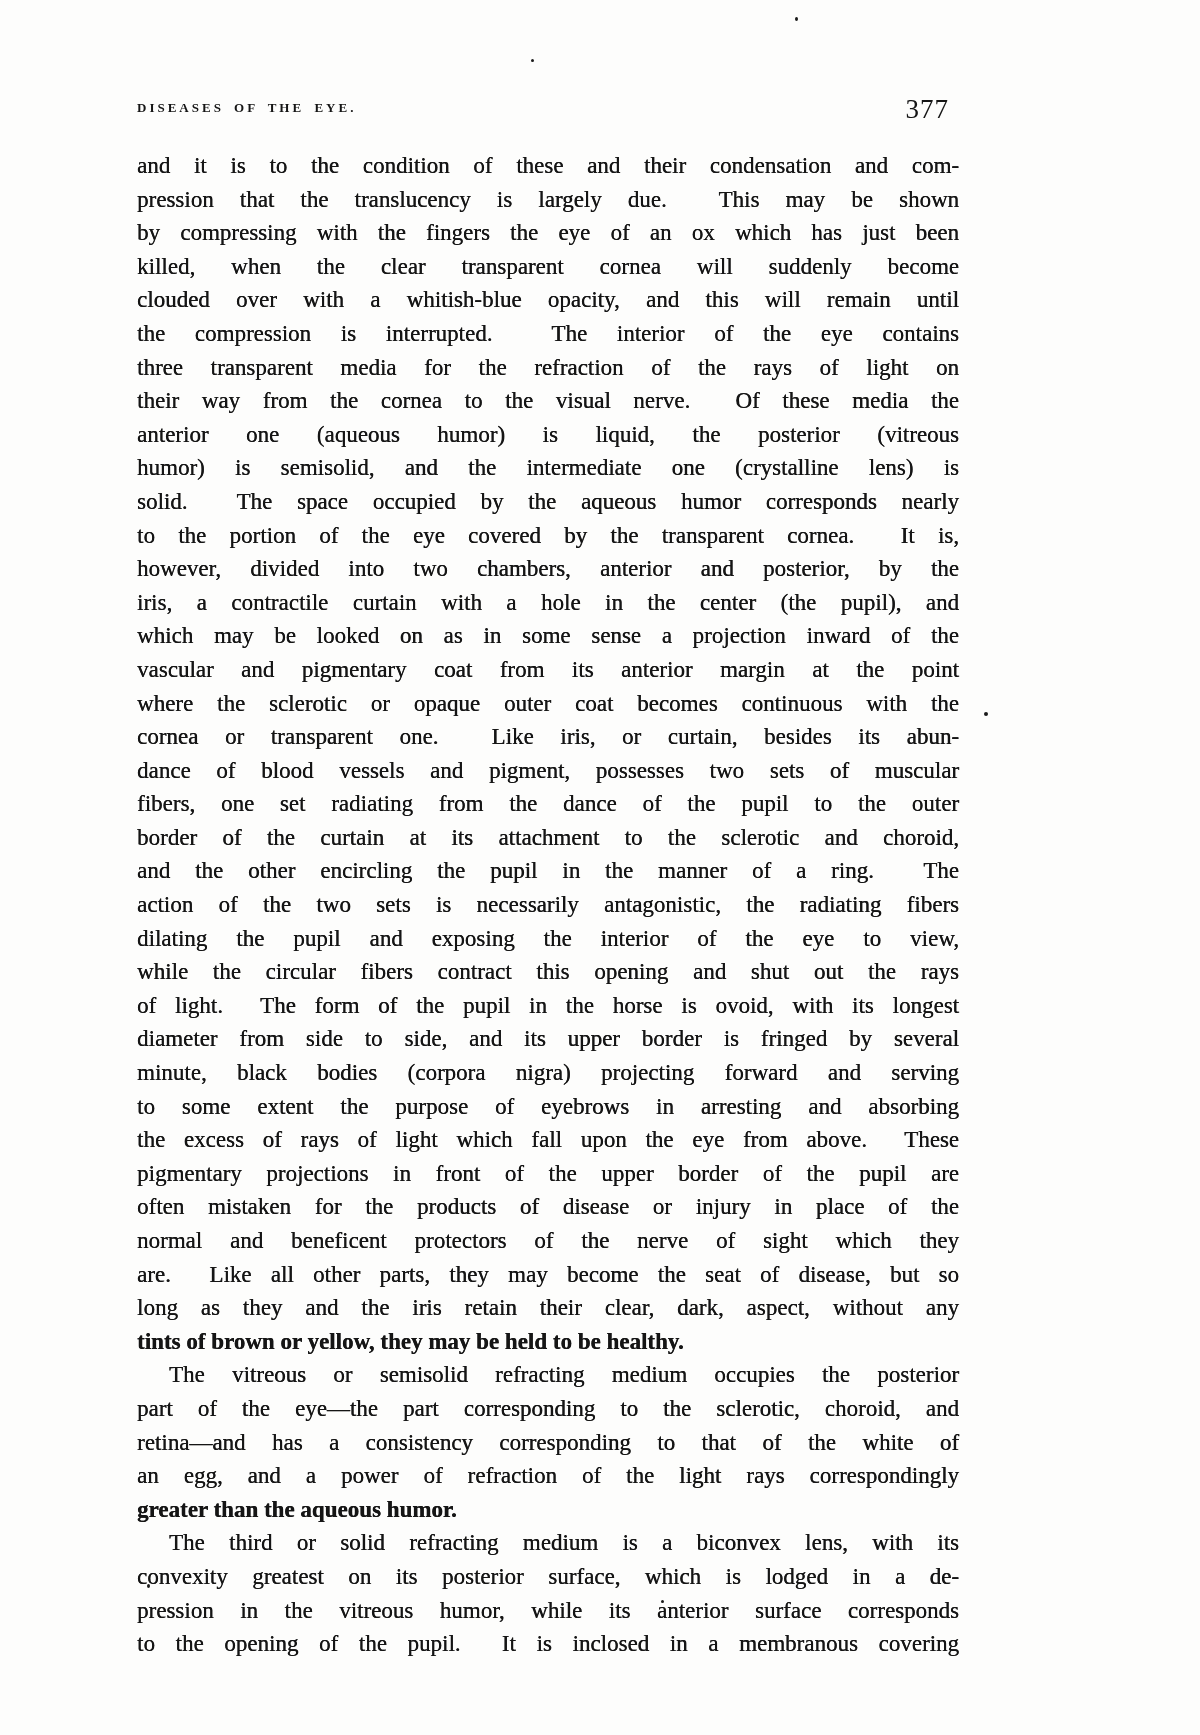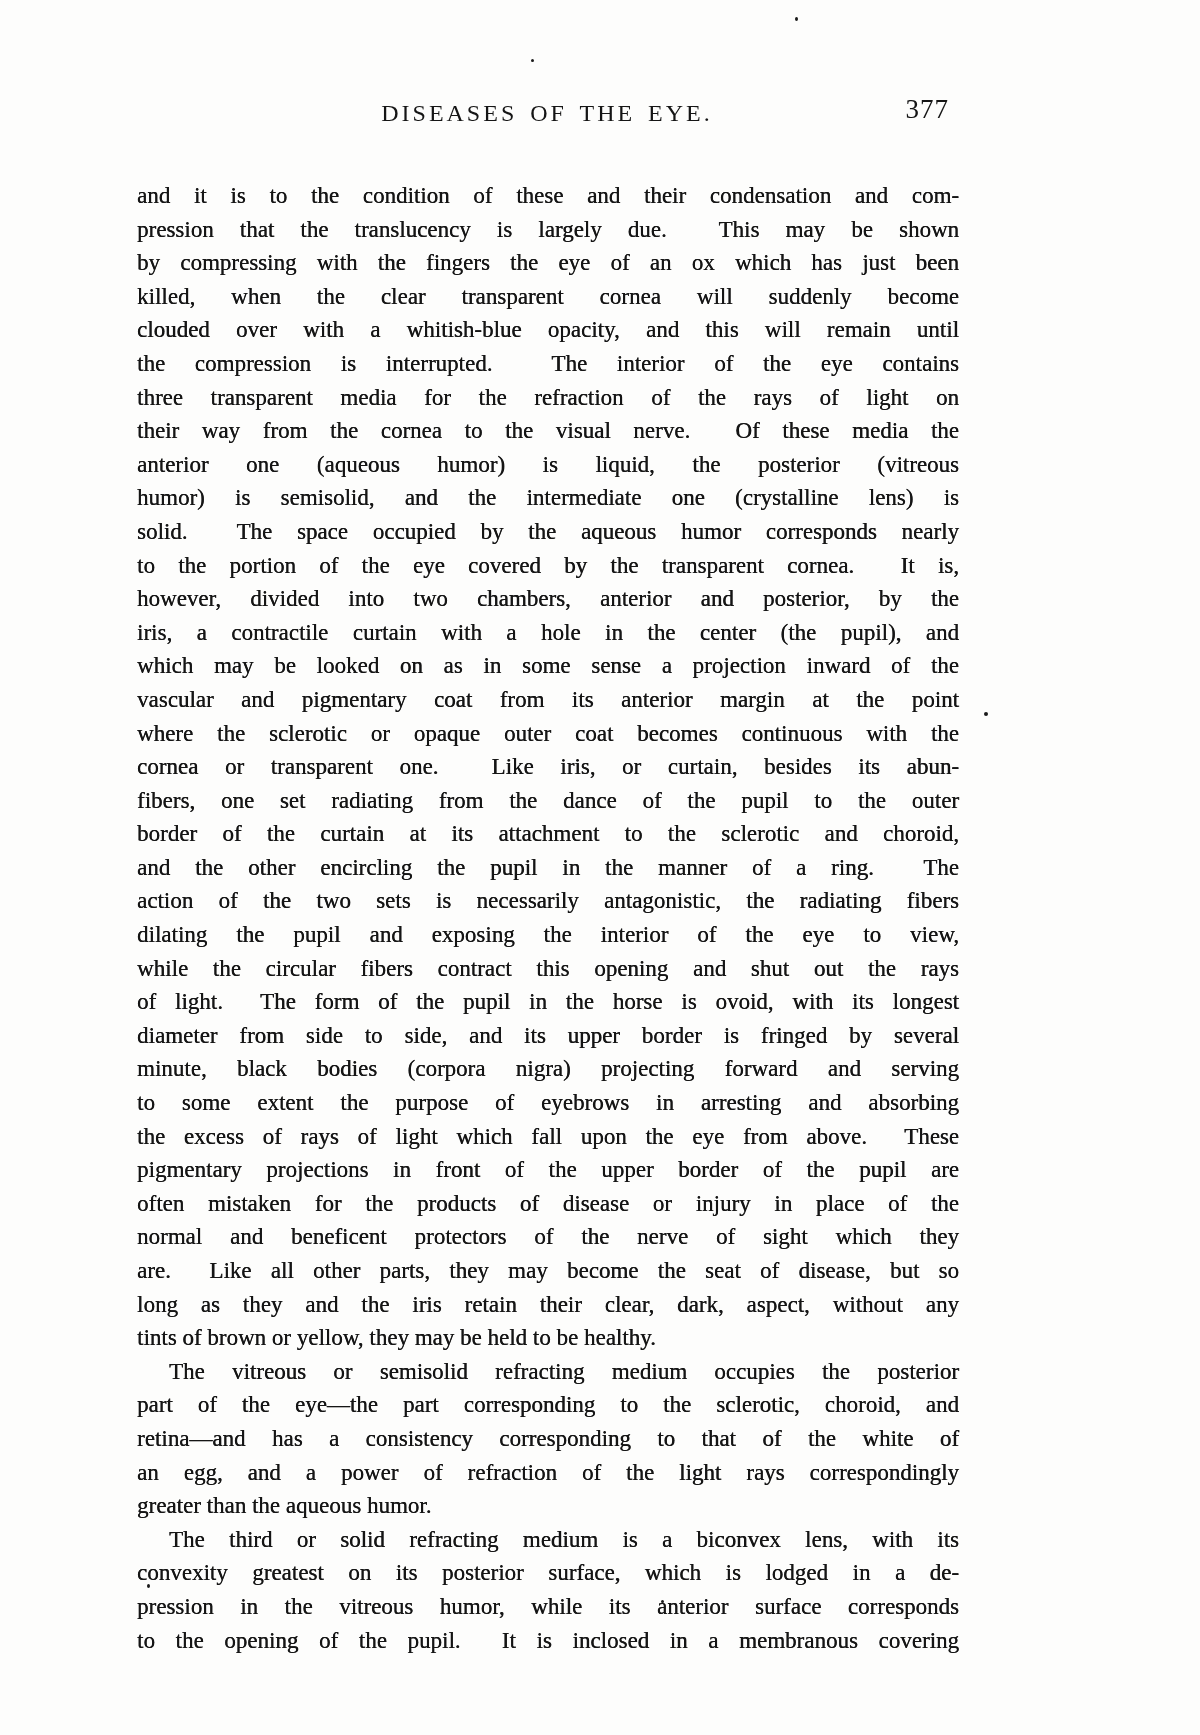--- a/index.html
+++ b/index.html
@@ -15,48 +15,46 @@
     color: #151515;
     overflow: hidden;
   }
   .running-header {
     position: absolute;
     top: 98px; left: 137px; width: 820px; height: 30px;
   }
   .header-title {
     position: absolute;
     left: 0; right: 0; top: 2px;
-    text-align: center;
-    font-size: 24px;
-    font-weight: normal;
+    font-size: 13px;
+    font-weight: bold;
     letter-spacing: 3px;
     word-spacing: 4px;
   }
   .page-number {
     position: absolute;
     right: 8px; top: -4px;
     font-size: 27px;
     letter-spacing: 1px;
   }
   .body-text {
     position: absolute;
     top: 149px; left: 137px; width: 822px;
     font-size: 23px;
     line-height: 33.6px;
     text-shadow: 0.3px 0 0 currentColor;
-    margin-top: 30px;
   }
   .paragraph { margin: 0; }
   .line {
     white-space: pre-wrap;
     text-align: justify;
     text-align-last: justify;
     text-justify: inter-word;
   }
-  .line.last { text-align-last: left; }
+  .line.last { text-align-last: left; font-weight: bold; }
   .line.indent { padding-left: 32px; }
   .artifact {
     position: absolute;
     background: #1a1a1a;
     border-radius: 50%;
   }
   .a1 { left: 795px; top: 17px;  width: 3px; height: 4px; }
   .a2 { left: 531px; top: 59px;  width: 3px; height: 3px; }
   .a3 { left: 984px; top: 712px; width: 4px; height: 4px; }
   .a4 { left: 147px; top: 1584px; width: 3px; height: 4px; }
@@ -85,20 +83,21 @@
         <div class="line">anterior one (aqueous humor) is liquid, the posterior (vitreous</div>
         <div class="line">humor) is semisolid, and the intermediate one (crystalline lens) is</div>
         <div class="line">solid.  The space occupied by the aqueous humor corresponds nearly</div>
         <div class="line">to the portion of the eye covered by the transparent cornea.  It is,</div>
         <div class="line">however, divided into two chambers, anterior and posterior, by the</div>
         <div class="line">iris, a contractile curtain with a hole in the center (the pupil), and</div>
         <div class="line">which may be looked on as in some sense a projection inward of the</div>
         <div class="line">vascular and pigmentary coat from its anterior margin at the point</div>
         <div class="line">where the sclerotic or opaque outer coat becomes continuous with the</div>
         <div class="line">cornea or transparent one.  Like iris, or curtain, besides its abun-</div>
+        <div class="line">dance of blood vessels and pigment, possesses two sets of muscular</div>
         <div class="line">fibers, one set radiating from the dance of the pupil to the outer</div>
         <div class="line">border of the curtain at its attachment to the sclerotic and choroid,</div>
         <div class="line">and the other encircling the pupil in the manner of a ring.  The</div>
         <div class="line">action of the two sets is necessarily antagonistic, the radiating fibers</div>
         <div class="line">dilating the pupil and exposing the interior of the eye to view,</div>
         <div class="line">while the circular fibers contract this opening and shut out the rays</div>
         <div class="line">of light.  The form of the pupil in the horse is ovoid, with its longest</div>
         <div class="line">diameter from side to side, and its upper border is fringed by several</div>
         <div class="line">minute, black bodies (corpora nigra) projecting forward and serving</div>
         <div class="line">to some extent the purpose of eyebrows in arresting and absorbing</div>

